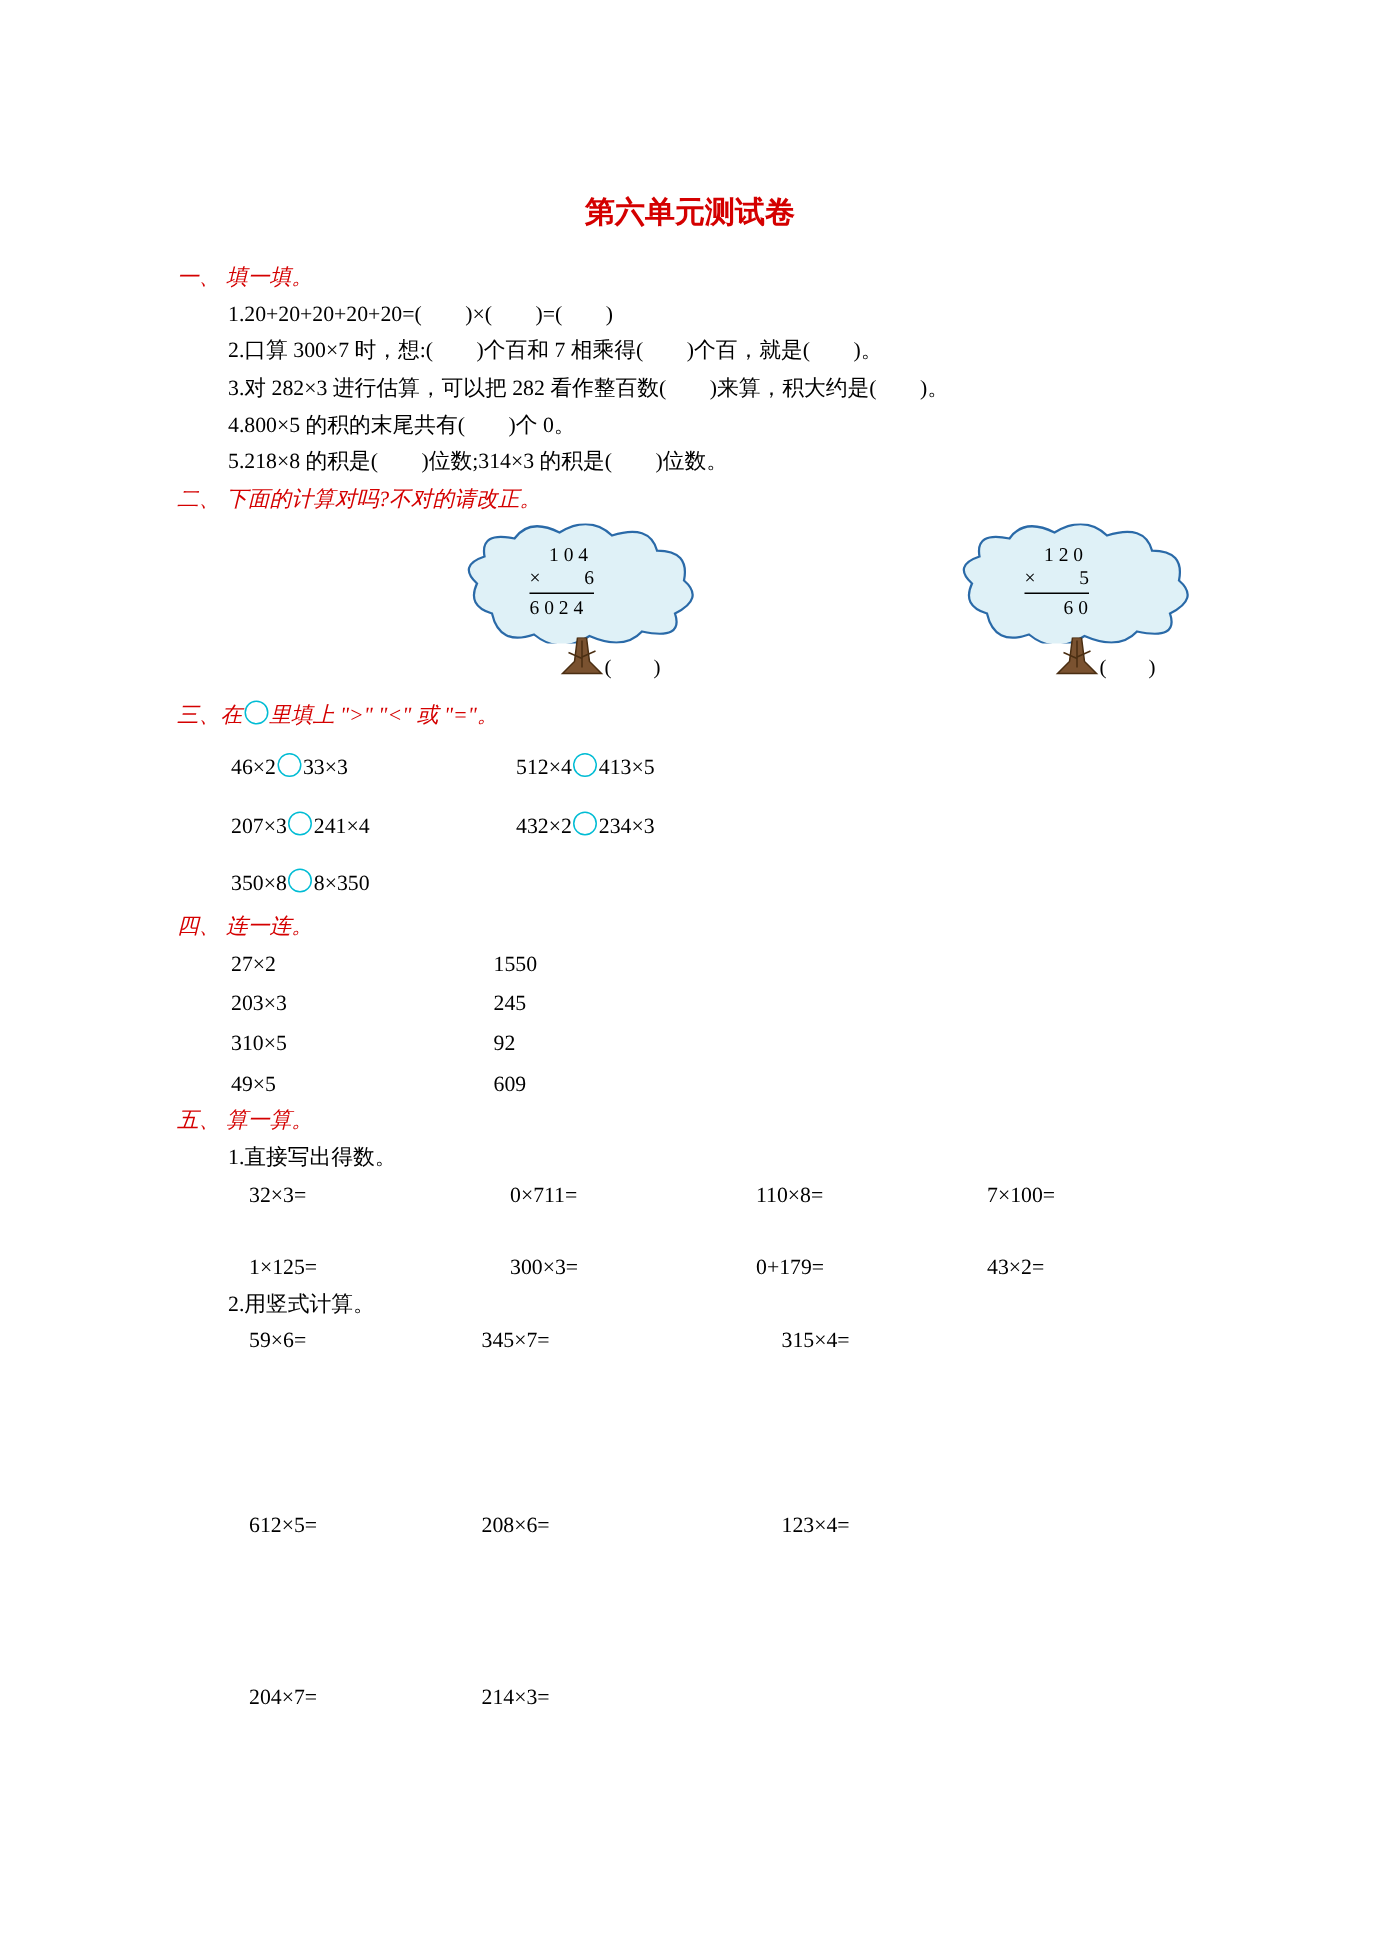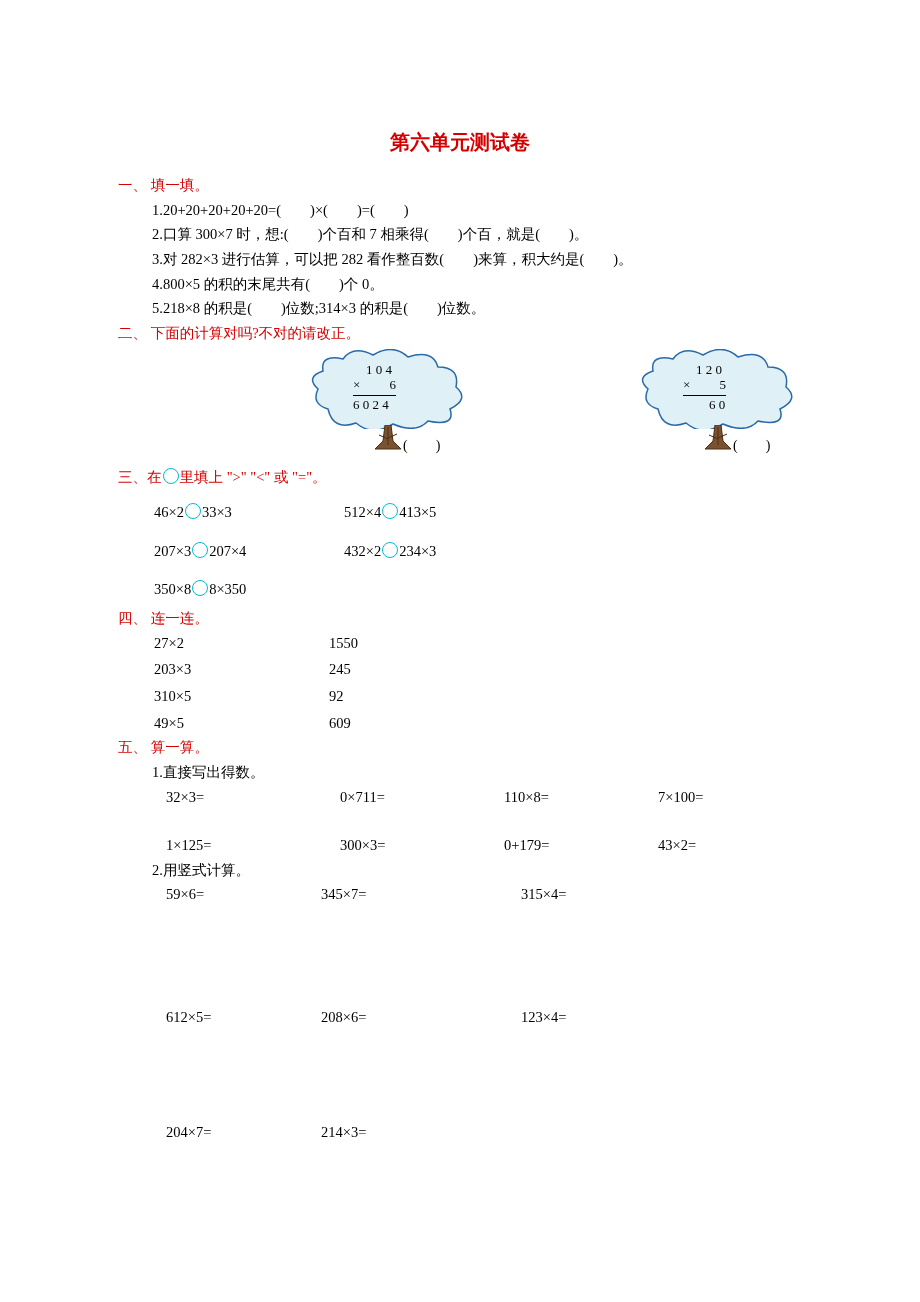--- a/index.html
+++ b/index.html
@@ -20,20 +20,21 @@
   }
   .title {
     text-align: center;
     color: #d40000;
     font-weight: bold;
     font-size: 20px;
     margin-bottom: 14px;
   }
   .section-head {
     color: #d40000;
+    font-style: italic;
   }
   .indent {
     padding-left: 34px;
   }
   .circle {
     display: inline-block;
     width: 14px;
     height: 14px;
     border: 1.5px solid #00bcd4;
     border-radius: 50%;
@@ -174,21 +175,21 @@
       <div class="paren">(　　)</div>
     </div>
   </div>
 
   <div class="section-head">
     <span>三、在</span><span class="circle"></span><span>里填上 "&gt;" "&lt;" 或 "="。</span>
   </div>
   <div class="sec3-grid">
     <div><span>46×2</span><span class="circle"></span><span>33×3</span></div>
     <div><span>512×4</span><span class="circle"></span><span>413×5</span></div>
-    <div><span>207×3</span><span class="circle"></span><span>207×4</span></div>
+    <div><span>207×3</span><span class="circle"></span><span>241×4</span></div>
     <div><span>432×2</span><span class="circle"></span><span>234×3</span></div>
     <div><span>350×8</span><span class="circle"></span><span>8×350</span></div>
   </div>
 
   <div class="section-head">四、 连一连。</div>
   <div class="sec4-grid">
     <div>27×2</div>
       <div>1550</div>
     <div>203×3</div>
       <div>245</div>

